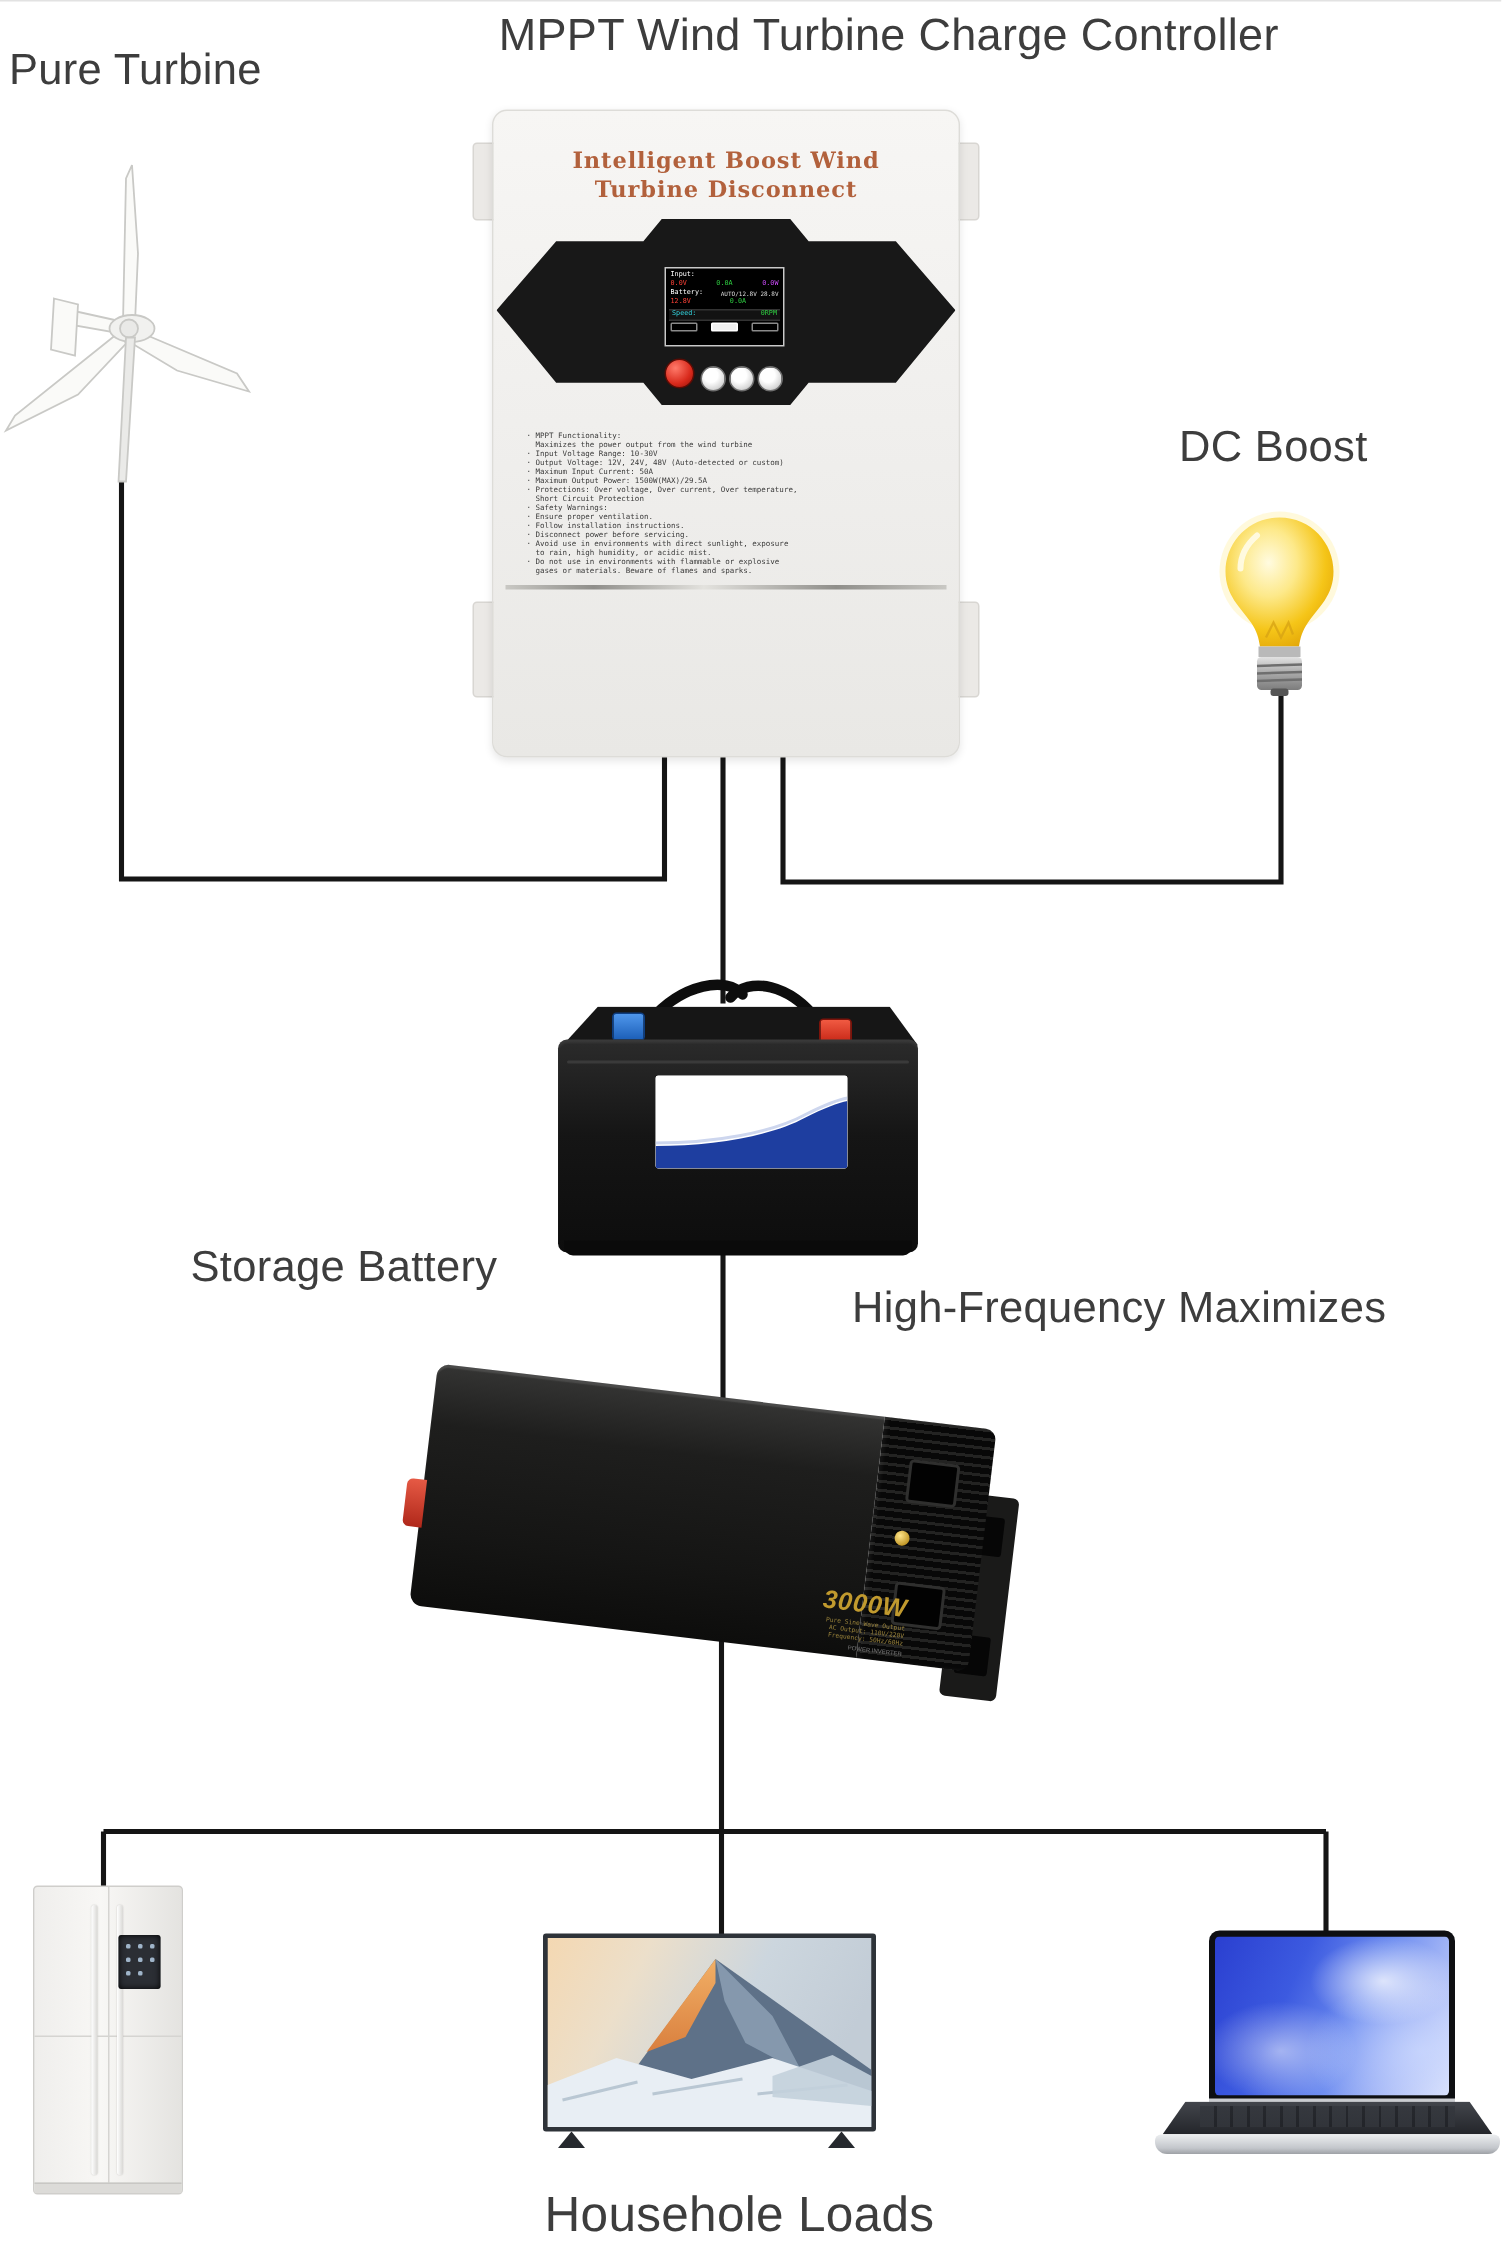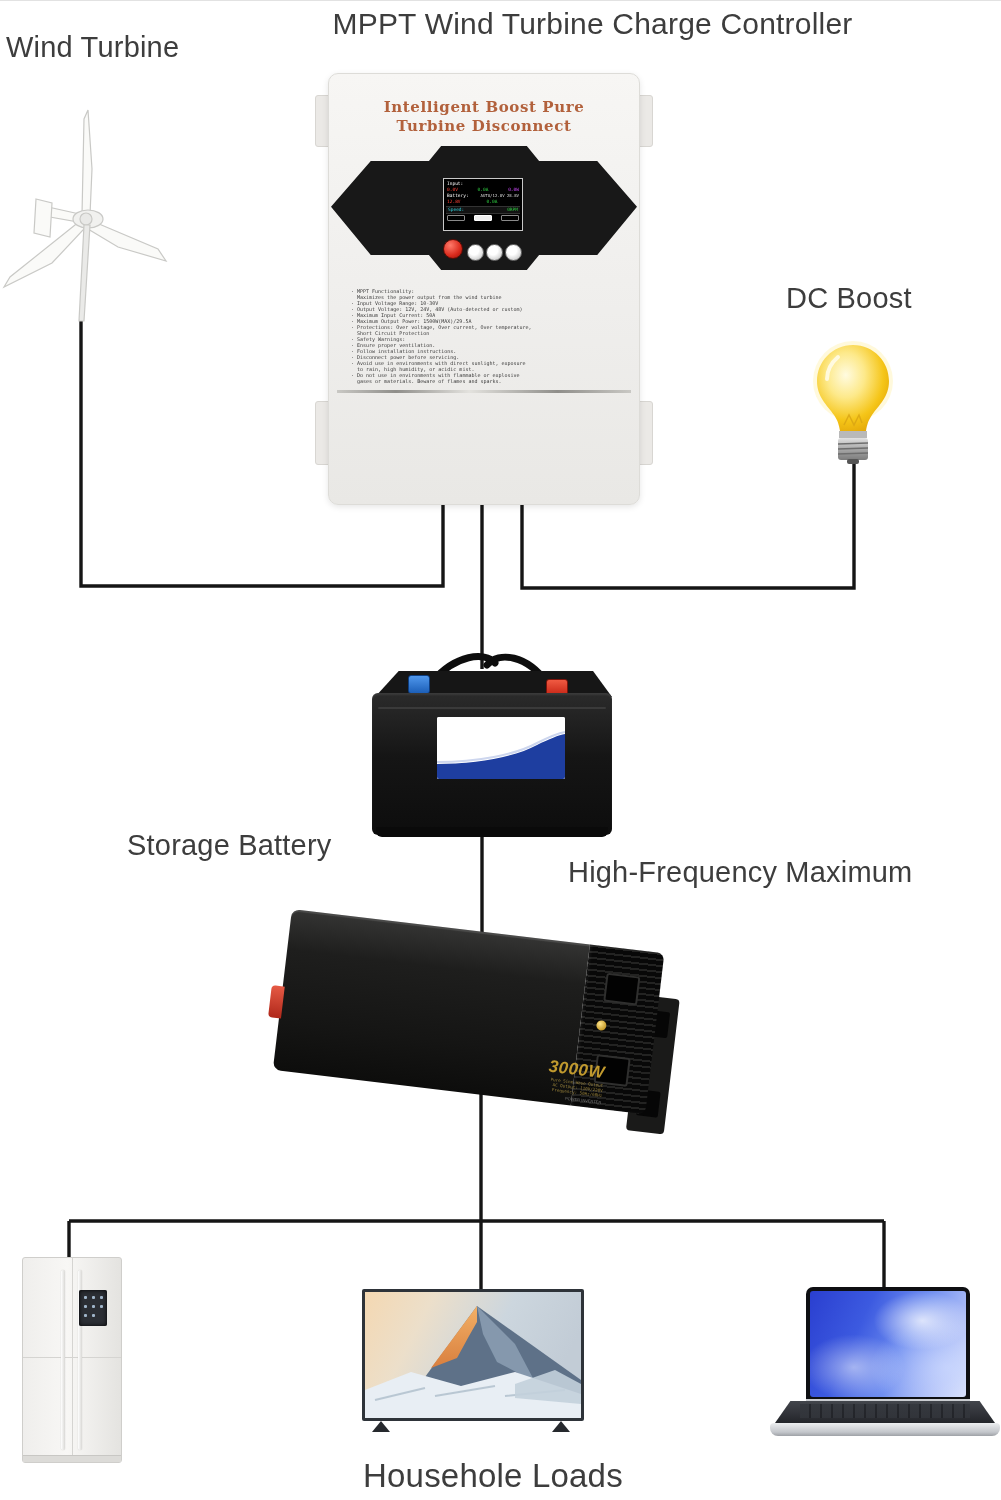--- a/index.html
+++ b/index.html
@@ -137,24 +137,24 @@
     <path d="M 522 500 L 522 587 L 854 587 L 854 455"></path>
     <path d="M 482 830 L 482 934"></path>
     <path d="M 481 1088 L 481 1220"></path>
     <path d="M 69 1220 L 884 1220"></path>
     <path d="M 69 1220 L 69 1262"></path>
     <path d="M 481 1220 L 481 1294"></path>
     <path d="M 884 1220 L 884 1294"></path>
   </svg>
 
   <div class="label" id="title">MPPT Wind Turbine Charge Controller</div>
-  <div class="label" id="lbl-wind">Wind Turbine</div>
+  <div class="label" id="lbl-wind">Pure Turbine</div>
   <div class="label" id="lbl-dcload">DC Boost</div>
   <div class="label" id="lbl-battery">Storage Battery</div>
-  <div class="label" id="lbl-inverter">High-Frequency Maximum</div>
+  <div class="label" id="lbl-inverter">High-Frequency Maximizes</div>
   <div class="label" id="lbl-household">Househole Loads</div>
 
   <svg id="turbine" class="abs" width="200" height="280" viewBox="0 0 200 280">
     <g stroke="#c9c9c6" stroke-width="1.2" fill="#fafaf8">
       <polygon points="82,166 84,70 88,61 92,120 90,166"></polygon>
       <polygon points="80,172 10,228 4,238 52,214 84,180"></polygon>
       <polygon points="92,172 158,200 166,212 118,198 88,180"></polygon>
       <polygon points="84,166 48,158 50,168 84,174"></polygon>
       <polygon points="36,150 52,154 50,188 34,184"></polygon>
       <ellipse cx="88" cy="170" rx="15" ry="9" fill="#f1f1ef"></ellipse>
@@ -163,21 +163,21 @@
     </g>
   </svg>
 
   <div id="controller" class="abs">
     <div class="wing" style="left:-13px;top:22px;width:15px;height:50px;"></div>
     <div class="wing" style="left:-13px;top:328px;width:15px;height:62px;"></div>
     <div class="wing" style="left:308px;top:22px;width:15px;height:50px;"></div>
     <div class="wing" style="left:308px;top:328px;width:15px;height:62px;"></div>
     <div id="ctrl-body">
       <div id="brand">
-        <div>Intelligent Boost Pure</div>
+        <div>Intelligent Boost Wind</div>
         <div>Turbine Disconnect</div>
       </div>
       <div id="band"></div>
       <div id="lcd">
         <div class="lcd-row">
             <span>Input:</span>
           </div>
         <div class="lcd-row">
           <span class="v-red">0.0V</span>
           <span class="v-grn">0.0A</span>

